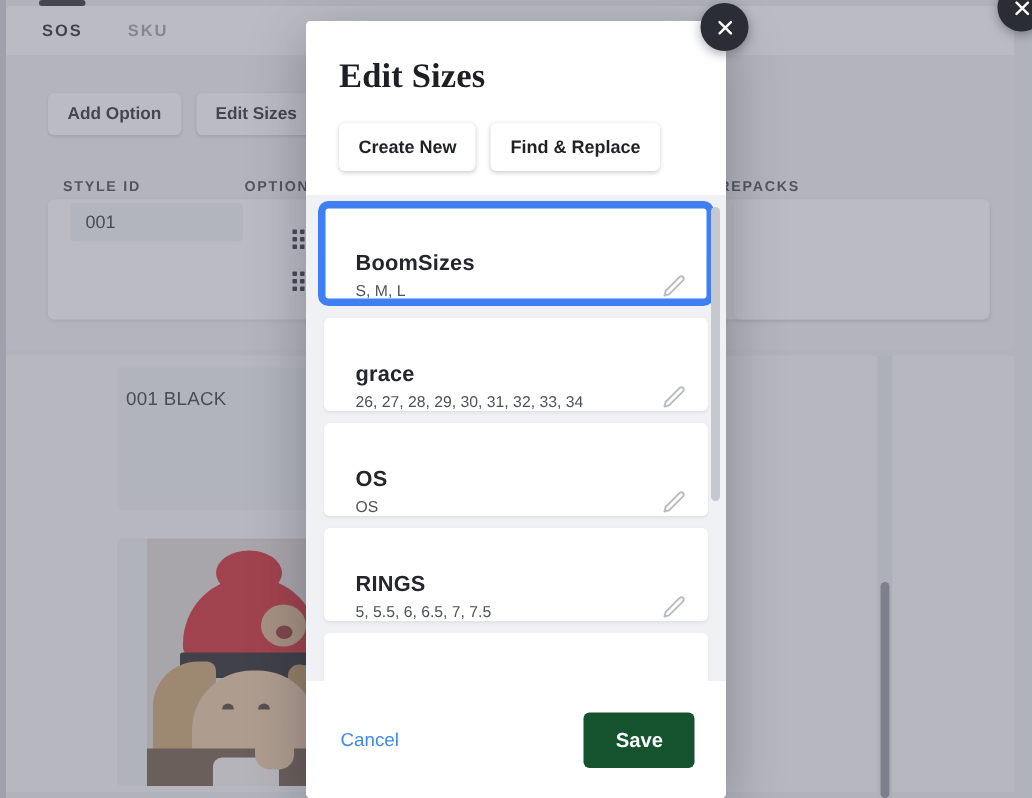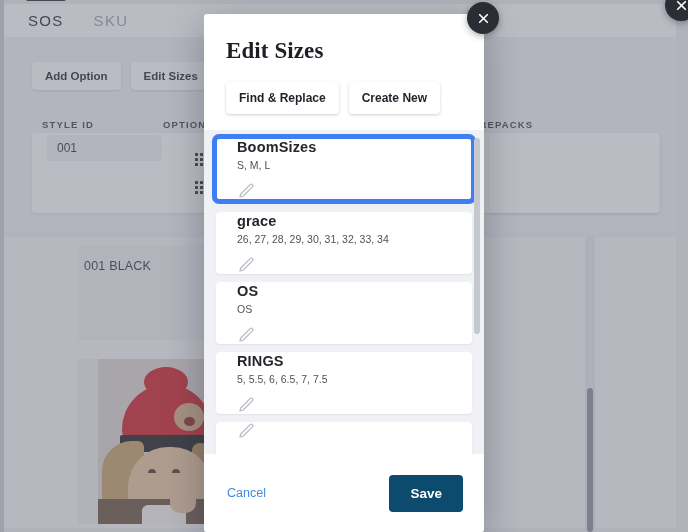--- a/index.html
+++ b/index.html
@@ -37,22 +37,22 @@
   }
   .bg-tabs {
     display: flex;
     align-items: center;
     height: 100%;
     padding-left: 22px;
     gap: 26px;
   }
   .bg-tab {
     position: relative;
-    font-size: 15px;
-    font-weight: 400;
+    font-size: 11px;
+    font-weight: 700;
     letter-spacing: 1.3px;
     color: #9a9da6;
     padding: 9px 2px;
   }
   .bg-tab.active { color: #1f2126; }
   .bg-tab.active::before {
     content: "";
     position: absolute;
     left: 0; right: 0; top: -6px;
     height: 4px;
@@ -373,26 +373,25 @@
     padding: 8px 12px 0 12px;
     overflow: hidden;
   }
   .size-card {
     position: relative;
     background: #ffffff;
     border-radius: 4px;
     height: 62px;
     margin-bottom: 8px;
     display: flex;
-    align-items: flex-start;
+    align-items: flex-end;
     padding-left: 21px;
     padding-right: 14px;
     box-shadow: 0 1px 2px rgba(20,25,40,.07);
     cursor: pointer;
-    flex-direction: column;
   }
   .size-card.selected {
     outline: 5px solid #3f7ff1;
     outline-offset: -1px;
     border-radius: 3px;
     margin-bottom: 12px;
   }
   .size-text { flex: 1 1 auto; min-width: 0; }
   .size-name {
     font-size: 14.5px;
@@ -445,21 +444,21 @@
   .cancel-link {
     font-size: 12.5px;
     color: #3f8ae0;
     background: none;
     border: none;
     font-family: "Liberation Sans", sans-serif;
     cursor: pointer;
     padding: 4px 2px;
   }
   .save-btn {
-    background: #0c4a6e;
+    background: #14532d;
     color: #ffffff;
     border: none;
     border-radius: 4px;
     padding: 11px 21px;
     font-size: 13.5px;
     font-weight: 700;
     font-family: "Liberation Sans", sans-serif;
     cursor: pointer;
   }
 
@@ -576,22 +575,22 @@
     <div class="bg-scroll-thumb"></div>
   </div>
 
   <div class="dim"></div>
 
   <div class="modal">
 
     <div class="modal-header">
       <div class="modal-title">Edit Sizes</div>
       <div class="modal-actions">
+        <button class="pill-btn">Create New</button>
         <button class="pill-btn">Find &amp; Replace</button>
-        <button class="pill-btn">Create New</button>
       </div>
     </div>
 
     <div class="modal-list-wrap">
       <div class="modal-list">
 
         <div class="size-card selected">
           <div class="size-text">
             <div class="size-name">BoomSizes</div>
             <div class="size-values">S, M, L</div>

